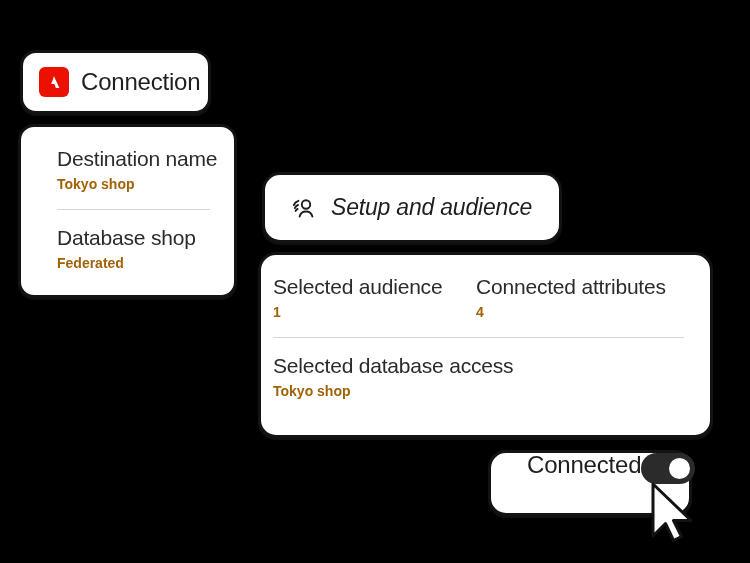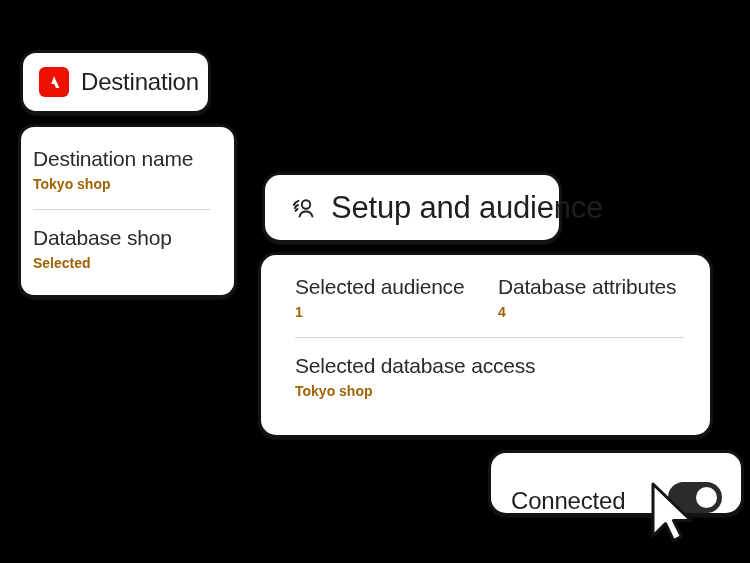--- a/index.html
+++ b/index.html
@@ -63,21 +63,21 @@
     white-space: nowrap;
     line-height: 1;
   }
 
   
   #destination-card {
     left: 18px;
     top: 124px;
     width: 219px;
     height: 174px;
-    padding: 20px 24px 0 12px;
+    padding: 20px 24px 0 36px;
   }
 
   .field-label {
     font-size: 21px;
     font-weight: 400;
     color: #2b2b2b;
     line-height: 1.15;
     letter-spacing: -0.2px;
     white-space: nowrap;
   }
@@ -100,49 +100,49 @@
     left: 262px;
     top: 172px;
     width: 300px;
     height: 71px;
     border-radius: 18px;
     display: flex;
     align-items: center;
     padding: 0 22px;
     gap: 14px;
   }
-  #setup-card .card-title { font-size: 31px; }
+  #setup-card .card-title { font-size: 23px; font-style: italic; }
   .audience-icon { width: 30px; height: 30px; flex: 0 0 auto; display:block; }
 
   
   #details-card {
     left: 258px;
     top: 252px;
     width: 455px;
     height: 186px;
     border-radius: 18px;
-    padding: 20px 26px 0 34px;
+    padding: 20px 26px 0 12px;
   }
   .detail-cols {
     display: flex;
     gap: 0;
   }
   .detail-col:first-child { width: 203px; flex: 0 0 auto; }
 
   
   #connected-card {
     left: 488px;
     top: 450px;
-    width: 256px;
+    width: 204px;
     height: 66px;
     border-radius: 18px;
     display: flex;
-    align-items: flex-end;
+    align-items: flex-start;
     justify-content: space-between;
-    padding: 0 19px 0 20px;
+    padding: 0 19px 0 36px;
   }
   #connected-card .card-title { font-size: 24px; }
 
   .toggle {
     position: relative;
     width: 54px;
     height: 31px;
     border-radius: 16px;
     background: #2b2b2b;
     flex: 0 0 auto;
@@ -173,32 +173,32 @@
 <body>
 
 <div class="stage">
 
   <div class="card" id="connection-card">
     <span class="adobe-logo">
       <svg width="20" height="20" viewBox="0 0 20 20" aria-hidden="true">
         <path d="M10 4.2 L15.4 16 L11.9 16 L10.3 12.1 L7.2 12.1 L10 4.2 Z" fill="#ffffff"></path>
       </svg>
     </span>
-    <span class="card-title">Destination</span>
+    <span class="card-title">Connection</span>
   </div>
 
   <div class="card" id="destination-card">
     <div>
       <div class="field-label">Destination name</div>
       <div class="field-value">Tokyo shop</div>
     </div>
     <div class="divider"></div>
     <div>
       <div class="field-label">Database shop</div>
-      <div class="field-value">Selected</div>
+      <div class="field-value">Federated</div>
     </div>
   </div>
 
   <div class="card" id="setup-card">
     <span>
       <svg class="audience-icon" viewBox="0 0 30 30" fill="none" stroke="#1f1f1f" stroke-width="1.9" stroke-linecap="round" aria-hidden="true">
         <circle cx="19" cy="11.5" r="4.2"></circle>
         <path d="M12.6 23.5 a6.6 6.6 0 0 1 12.8 0"></path>
         <path d="M11.4 7.8 a7.4 7.4 0 0 0 -4.6 4.4"></path>
         <path d="M11.0 12.0 a5.2 5.2 0 0 0 -3.2 3.1"></path>
@@ -208,21 +208,21 @@
     <span class="card-title">Setup and audience</span>
   </div>
 
   <div class="card" id="details-card">
     <div class="detail-cols">
       <div class="detail-col">
         <div class="field-label">Selected audience</div>
         <div class="field-value">1</div>
       </div>
       <div class="detail-col">
-        <div class="field-label">Database attributes</div>
+        <div class="field-label">Connected attributes</div>
         <div class="field-value">4</div>
       </div>
     </div>
     <div class="divider"></div>
     <div>
       <div class="field-label">Selected database access</div>
       <div class="field-value">Tokyo shop</div>
     </div>
   </div>
 

